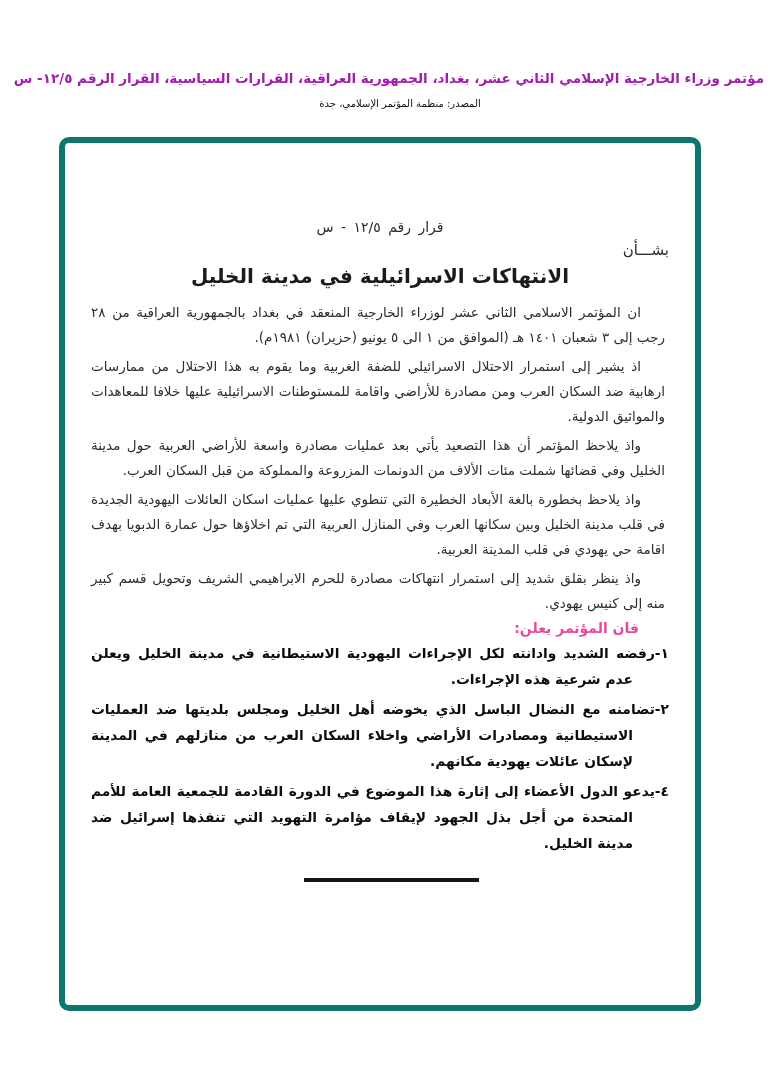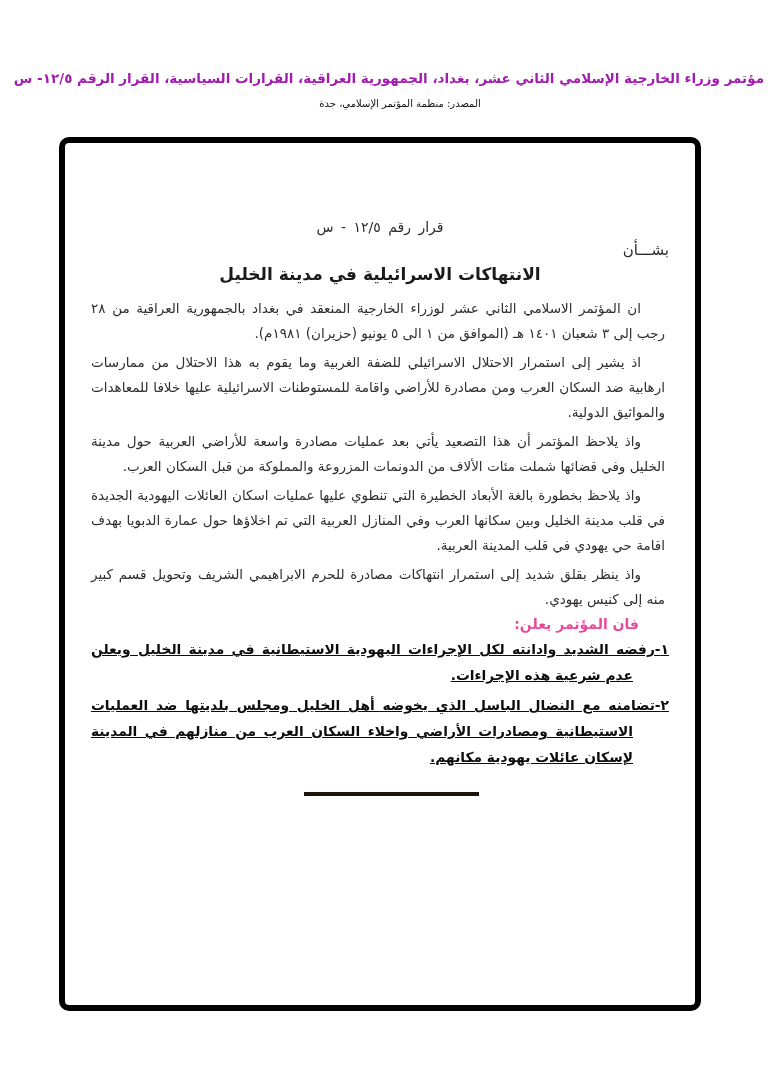--- a/index.html
+++ b/index.html
@@ -39,21 +39,21 @@
     color: #111111;
   }
   
   .frame {
     position: absolute;
     left: 59px;
     top: 137px;
     width: 642px;
     height: 874px;
     box-sizing: border-box;
-    border: 6px solid #000000;
+    border: 6px solid #0f766e;
     border-radius: 10px;
     background: #ffffff;
   }
   .doc {
     box-sizing: border-box;
     width: 100%;
     height: 100%;
     padding: 76px 26px 0 26px;
     color: #222222;
   }
@@ -66,21 +66,21 @@
     word-spacing: 3px;
   }
   .res-re {
     text-align: right;
     font-size: 15px;
     color: #2b2b2b;
     margin: 0 0 5px 0;
   }
   .res-title {
     text-align: center;
-    font-size: 17px;
+    font-size: 20px;
     font-weight: bold;
     color: #1b1b1b;
     margin: 0 0 12px 0;
   }
   
   .para {
     font-size: 13.5px;
     line-height: 25px;
     color: #2e2e2e;
     text-align: justify;
@@ -98,21 +98,20 @@
   .item {
     font-size: 13.8px;
     line-height: 26px;
     font-weight: bold;
     color: #0d0d0d;
     text-align: justify;
     text-align-last: right;
     padding-right: 36px;
     text-indent: -36px;
     margin: 0 0 4px 0;
-    text-decoration: underline;
   }
   
   .separator {
     width: 175px;
     height: 4px;
     background: #1b150e;
     margin: 22px auto 0 auto;
     transform: translateX(11px);
   }
 </style>
@@ -143,17 +142,18 @@
 
     <p class="para">واذ ينظر بقلق شديد إلى استمرار انتهاكات مصادرة للحرم الابراهيمي الشريف وتحويل قسم كبير منه إلى كنيس يهودي.</p>
 
     <p class="intro">فان المؤتمر يعلن:</p>
 
     <p class="item">١-رفضه الشديد وادانته لكل الإجراءات اليهودية الاستيطانية في مدينة الخليل ويعلن عدم شرعية هذه الإجراءات.</p>
 
     <p class="item">٢-تضامنه مع النضال الباسل الذي يخوضه أهل الخليل ومجلس بلديتها ضد العمليات الاستيطانية ومصادرات الأراضي واخلاء السكان العرب من منازلهم في المدينة لإسكان عائلات يهودية مكانهم.</p>
 
 
+    <p class="item">٤-يدعو الدول الأعضاء إلى إثارة هذا الموضوع في الدورة القادمة للجمعية العامة للأمم المتحدة من أجل بذل الجهود لإيقاف مؤامرة التهويد التي تنفذها إسرائيل ضد مدينة الخليل.</p>
 
     <div class="separator"></div>
 
   </div>
 </div>
 
 </body></html>

